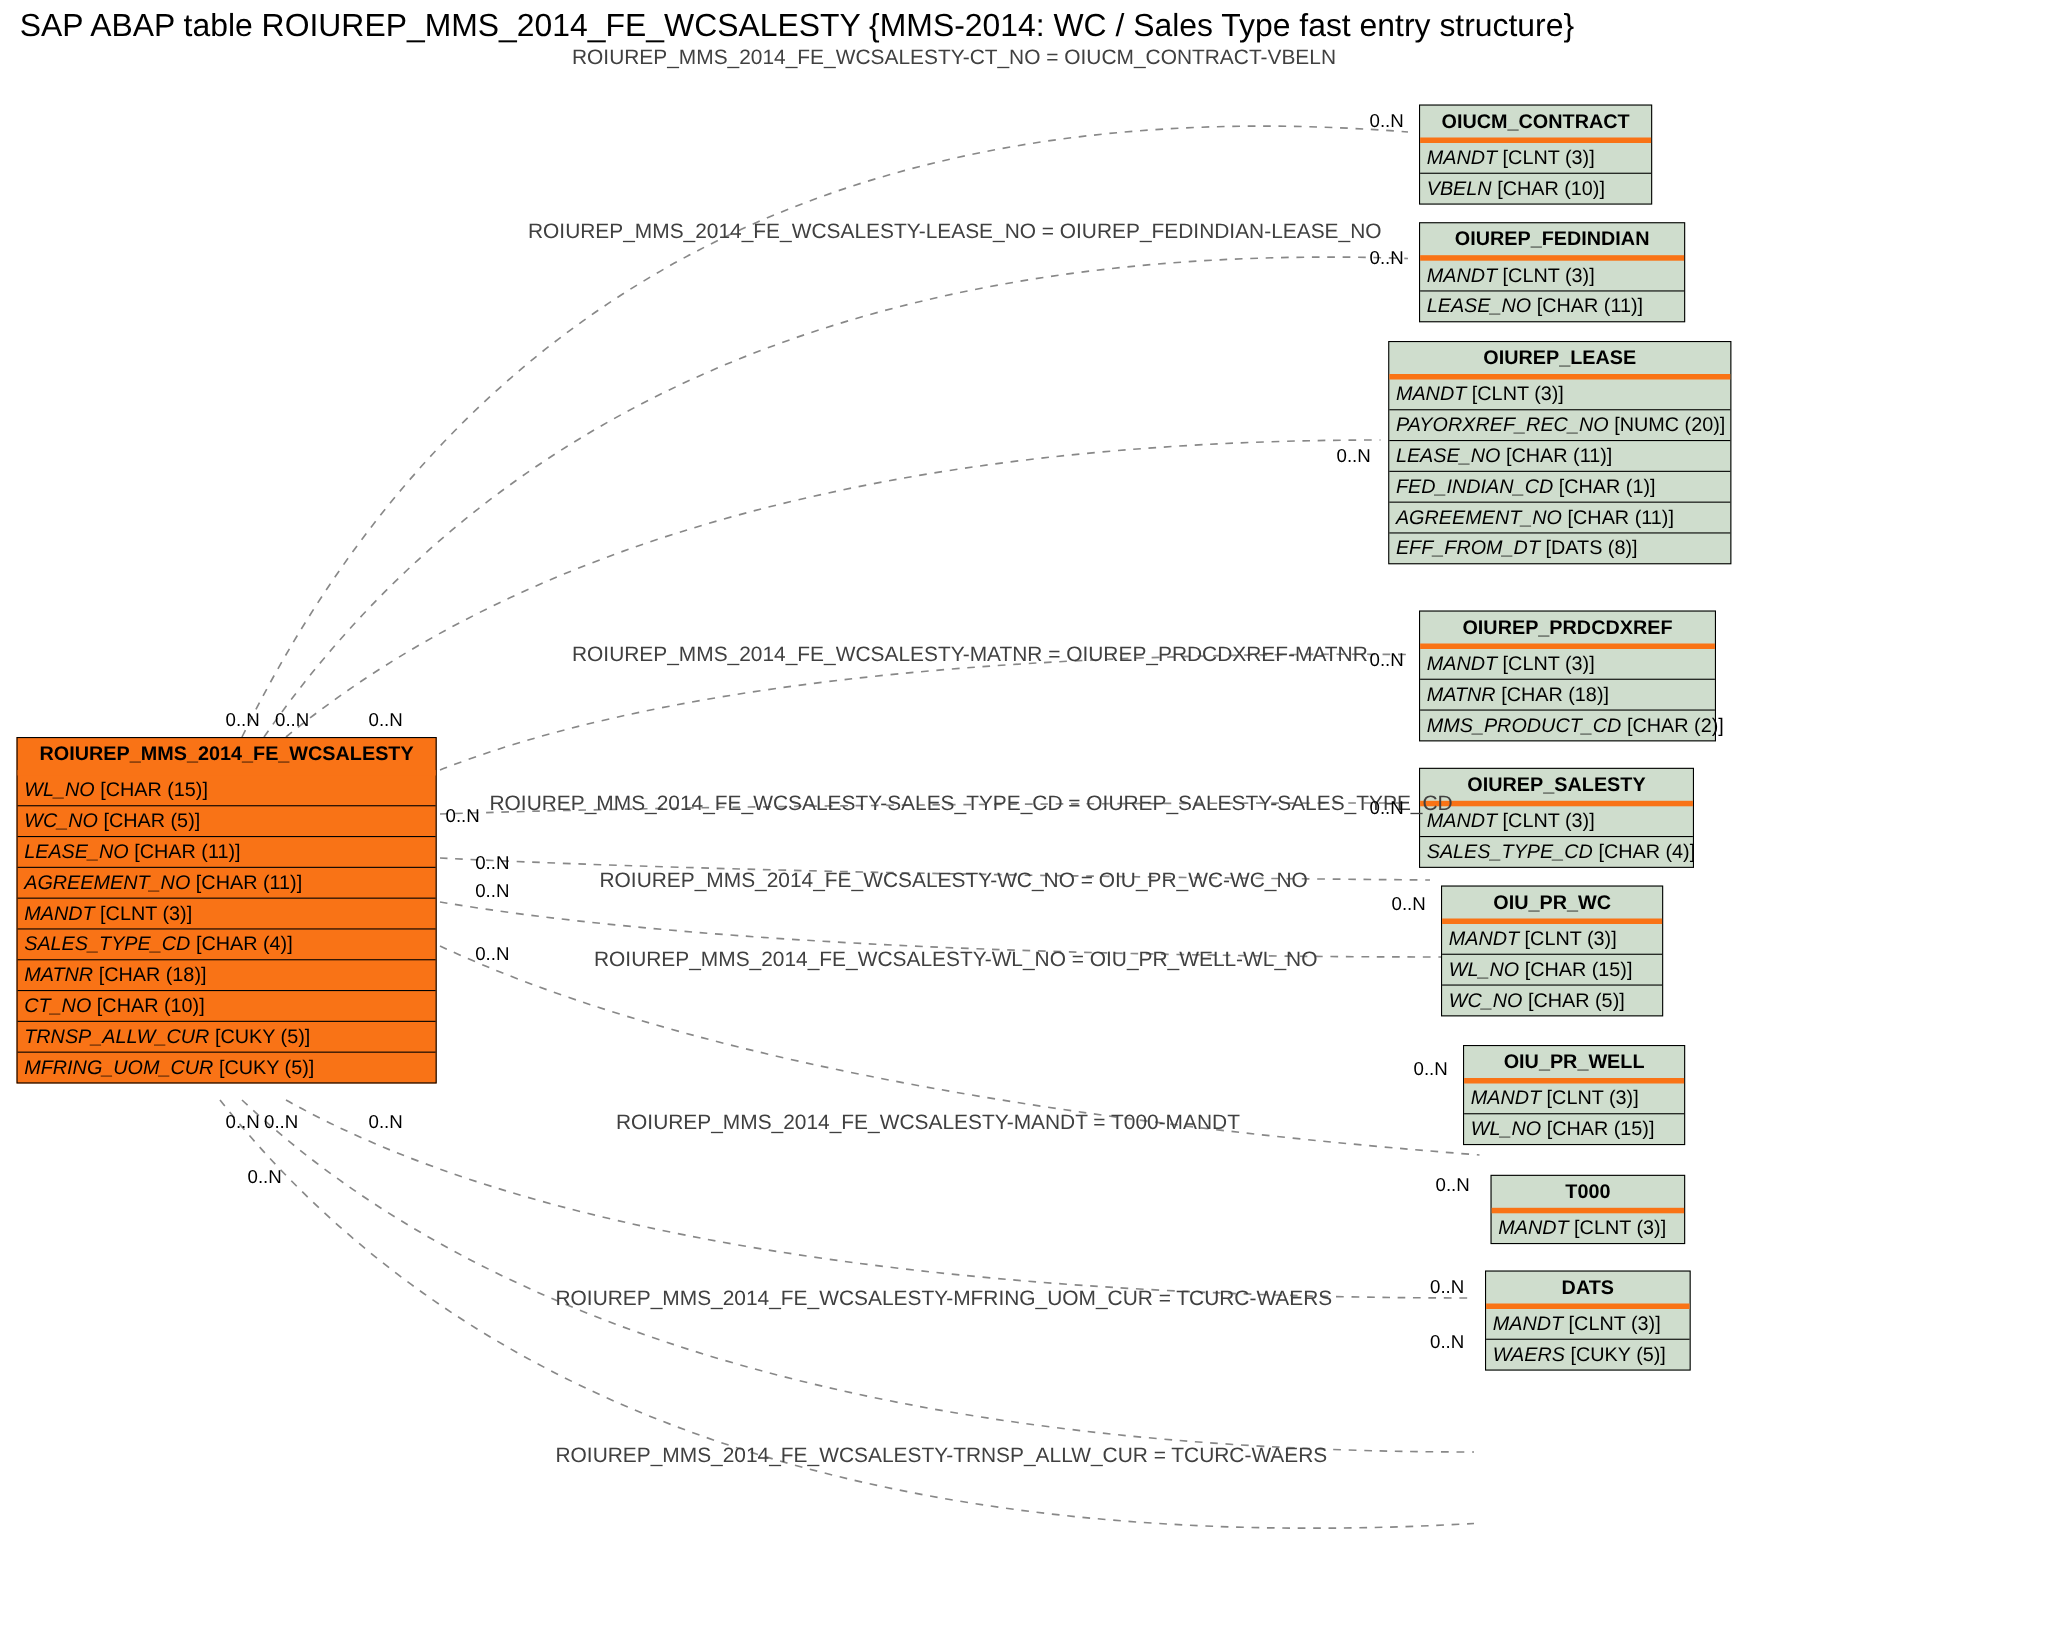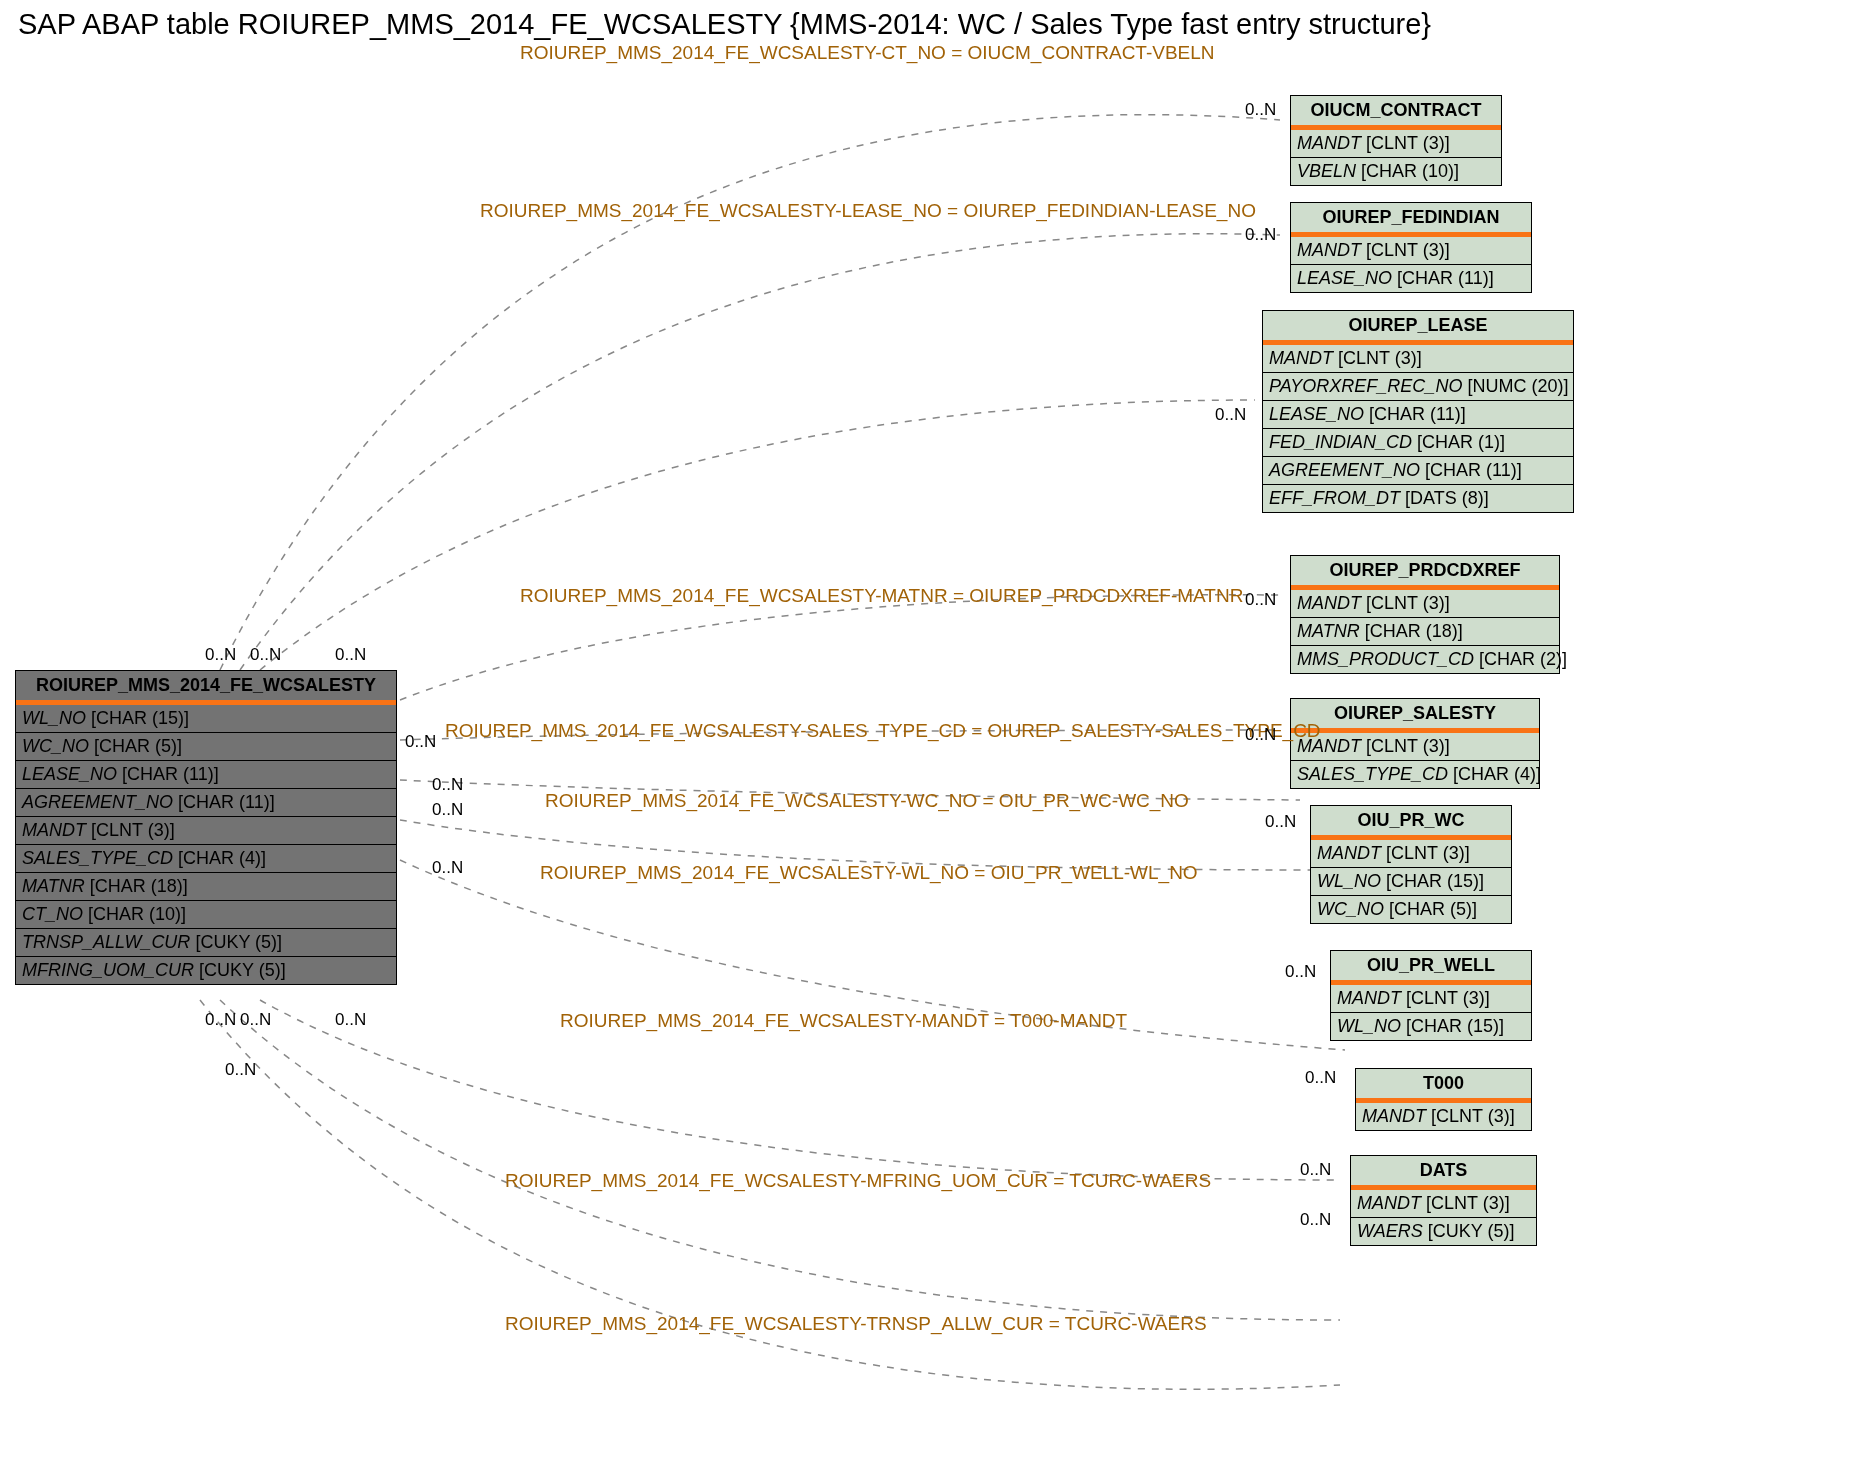--- a/index.html
+++ b/index.html
@@ -1,25 +1,25 @@
 <!DOCTYPE html>
 <html><head>
 <meta charset="utf-8">
 <style>
   html,body{margin:0;padding:0;background:#fff;font-family:Arial,Helvetica,sans-serif;font-size:18px;color:#000}
   #wrap{position:relative;width:1787px;height:1477px}
   svg{position:absolute;left:0;top:0;pointer-events:none}
   .title{position:absolute;left:18px;top:8px;font-size:29px;font-weight:400}
   .entity{position:absolute;border:1px solid #000;background:#cfddcd}
-  .entity.main{background:#737373}
+  .entity.main{background:#f97316}
   .entity .hdr{border-bottom:5px solid #f97316;font-weight:700;text-align:center;padding:4px 6px;white-space:nowrap}
   .entity .row{border-bottom:1px solid #000;padding:3px 6px;font-style:italic;white-space:nowrap}
   .entity .row:last-child{border-bottom:none}
   .entity .row .type{font-style:normal}
-  .rel{position:absolute;font-size:19px;color:#a16207;white-space:nowrap}
+  .rel{position:absolute;font-size:19px;color:#404040;white-space:nowrap}
   .card{position:absolute;font-size:17px;color:#000;white-space:nowrap}
 </style>
 </head>
 <body>
 <div id="wrap">
 
 <div class="title">SAP ABAP table ROIUREP_MMS_2014_FE_WCSALESTY {MMS-2014:  WC / Sales Type fast entry structure}</div>
 
 <svg width="1867" height="1477">
   <g stroke="#888" stroke-width="1.5" stroke-dasharray="7,7" fill="none">

